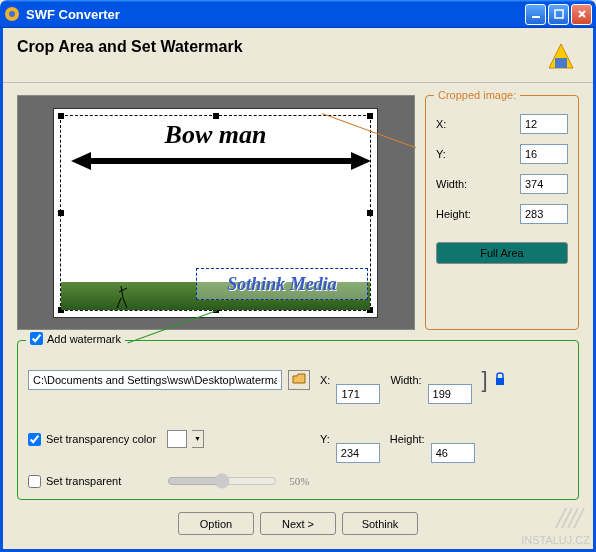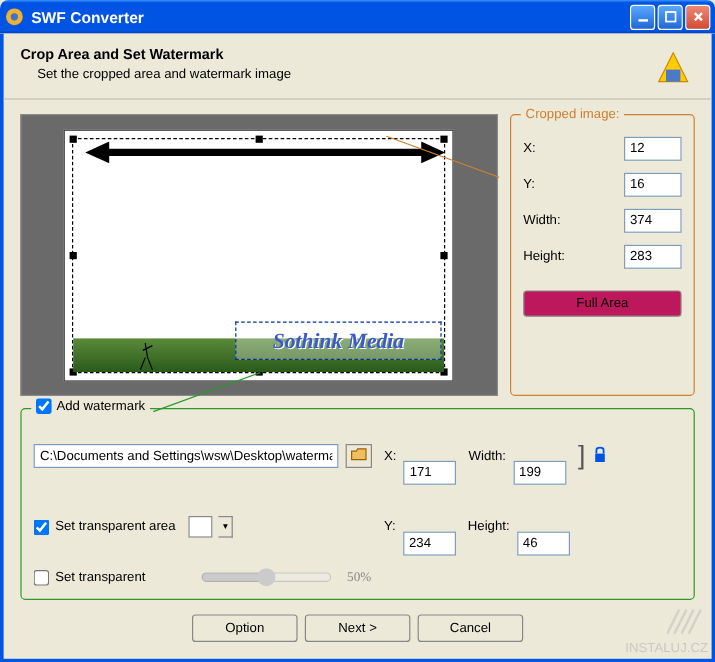--- a/index.html
+++ b/index.html
@@ -10,21 +10,21 @@
 .titlebar-title { color: #fff; font-weight: bold; font-size: 13px; flex: 1; }
 .titlebar-btns { display: flex; gap: 2px; }
 .titlebar-btn { width: 21px; height: 21px; border-radius: 3px; display: flex; align-items: center; justify-content: center; border: 1px solid #fff; }
 .btn-min, .btn-max { background: linear-gradient(to bottom, #5aa7ff, #2167d6); color: #fff; }
 .btn-close { background: linear-gradient(to bottom, #ee8877, #d44a2f); color: #fff; }
 
 .window-body { border: 3px solid #0054e3; border-top: none; height: 524px; background: #ece9d8; padding: 0; }
 
 .header { padding: 10px 14px 8px 14px; display: flex; align-items: flex-start; border-bottom: 1px solid #c0c0b0; }
 .header-text { flex: 1; }
-.header-title { font-weight: bold; font-size: 12px; margin-bottom: 4px; }
+.header-title { font-weight: bold; font-size: 16px; margin-bottom: 4px; }
 .header-sub { font-size: 11px; padding-left: 14px; }
 .header-icon { width: 36px; height: 36px; }
 
 .main { padding: 12px 14px 6px 14px; }
 
 .top-section { display: flex; gap: 10px; margin-bottom: 10px; position: relative; }
 .preview { width: 398px; height: 235px; background: #6a6a6a; border: 1px solid #888; position: relative; }
 .canvas { position: absolute; left: 35px; top: 12px; width: 325px; height: 210px; background: #fff; border: 1px solid #333; }
 .canvas-inner { position: absolute; left: 6px; top: 6px; right: 6px; bottom: 6px; border: 1px dashed #000; }
 .handle { position: absolute; width: 6px; height: 6px; background: #000; }
@@ -36,21 +36,21 @@
 .arrow { height: 18px; margin: 2px 10px; }
 .ground { position: absolute; bottom: 0; left: 0; right: 0; height: 28px; background: linear-gradient(to bottom, #5a8a3a, #2a5a1a); }
 .watermark-box { position: absolute; left: 135px; bottom: 10px; width: 172px; height: 32px; border: 1px dashed #003399; background: rgba(255,255,255,0.3); display: flex; align-items: center; justify-content: center; }
 .watermark-text { font-family: serif; font-weight: bold; font-style: italic; font-size: 18px; color: #3a5ac8; text-shadow: 1px 1px 0 #fff; }
 
 .crop-panel { flex: 1; border: 1px solid #d08030; border-radius: 4px; padding: 8px 10px; position: relative; }
 .crop-panel-title { position: absolute; top: -7px; left: 8px; background: #ece9d8; padding: 0 4px; color: #d08030; }
 .field-row { display: flex; align-items: center; justify-content: space-between; margin: 10px 0; }
 .field-row label { }
 .field-row input { width: 48px; height: 20px; border: 1px solid #7f9db9; padding: 0 4px; text-align: left; background: #fff; }
-.full-area-btn { width: 100%; height: 22px; margin-top: 8px; background: #be185d; border: 1px solid #888; border-radius: 3px; }
+.full-area-btn { width: 100%; height: 22px; margin-top: 8px; background: #0f766e; border: 1px solid #888; border-radius: 3px; }
 
 .connector-orange { position: absolute; border-top: 1px solid #d08030; }
 .conn1 { left: 305px; top: 18px; width: 100px; transform: rotate(20deg); transform-origin: left; }
 .connector-green { position: absolute; border-top: 1px solid #2a9a2a; }
 .conn2 { left: 200px; top: 215px; width: 95px; transform: rotate(160deg); transform-origin: left; }
 
 .wm-group { border: 1px solid #2a9a2a; border-radius: 4px; padding: 8px 10px 10px 10px; position: relative; margin-top: 6px; }
 .wm-legend { position: absolute; top: -9px; left: 8px; background: #ece9d8; padding: 0 4px; display: flex; align-items: center; gap: 4px; }
 .wm-legend input[type=checkbox] { width: 13px; height: 13px; }
 
@@ -65,21 +65,21 @@
 .chk { display: flex; align-items: center; gap: 5px; }
 .chk input[type=checkbox] { width: 13px; height: 13px; }
 .color-swatch { width: 20px; height: 18px; border: 1px solid #888; background: #fff; margin-left: 6px; }
 .color-dd { width: 12px; height: 18px; border: 1px solid #888; border-left: none; background: #ece9d8; font-size: 8px; text-align: center; line-height: 16px; }
 
 .wm-row3 { display: flex; align-items: center; gap: 6px; margin-top: 10px; }
 .slider { width: 110px; margin-left: 40px; accent-color: #888; }
 .pct { color: #888; margin-left: 6px; font-family: Liberation Serif, serif; }
 
 .bottom-btns { display: flex; gap: 6px; justify-content: center; padding-top: 12px; }
-.dlg-btn { width: 88px; height: 23px; border: 1px solid #888; background: #ece9d8; border-radius: 3px; }
+.dlg-btn { width: 76px; height: 23px; border: 1px solid #888; background: #ece9d8; border-radius: 3px; }
 
 .corner-logo { position: absolute; right: 6px; bottom: 6px; color: #bbb; font-size: 9px; text-align: right; opacity: 0.7; }
 </style>
 </head>
 <body>
 
 <div class="titlebar">
   <span class="titlebar-icon">
     <svg viewBox="0 0 16 16">
         <circle cx="8" cy="8" r="7" fill="#f0b030"></circle>
@@ -104,21 +104,20 @@
         </svg>
       </div>
   </div>
 </div>
 
 <div class="window-body">
 
   <div class="header">
     <div class="header-text">
       <div class="header-title">Crop Area and Set Watermark</div>
-      <div class="header-sub">Set the cropped area and watermark image</div>
     </div>
     <span class="header-icon">
       <svg viewBox="0 0 36 36">
           <path d="M6 30 L18 6 L30 30 Z" fill="#ffcc00" stroke="#cc8800"></path>
           <rect x="12" y="20" width="12" height="10" fill="#4a7ac8"></rect>
         </svg>
     </span>
   </div>
 
   <div class="main">
@@ -127,20 +126,21 @@
         <div class="canvas">
           <div class="canvas-inner">
             <div class="handle h-tl"></div>
             <div class="handle h-tm"></div>
             <div class="handle h-tr"></div>
             <div class="handle h-ml"></div>
             <div class="handle h-mr"></div>
             <div class="handle h-bl"></div>
             <div class="handle h-bm"></div>
             <div class="handle h-br"></div>
+            <div class="bowman-text">Bow man</div>
             <svg class="arrow" viewBox="0 0 300 18">
                 <path d="M0 9 L20 0 L20 6 L280 6 L280 0 L300 9 L280 18 L280 12 L20 12 L20 18 Z" fill="#000"></path>
               </svg>
             <div class="ground">
               <svg width="100%" height="28">
                   <path d="M60 4 L62 16 M58 10 L66 6 M60 16 L56 26 M62 16 L66 26" stroke="#000" stroke-width="1" fill="none"></path>
                 </svg>
             </div>
             <div class="watermark-box">
               <span class="watermark-text">Sothink Media</span>
@@ -199,21 +199,21 @@
           <svg width="12" height="14">
               <rect x="2" y="6" width="8" height="7" fill="#0054e3"></rect>
               <path d="M3 6 L3 3 Q3 1 6 1 Q9 1 9 3 L9 6" fill="none" stroke="#0054e3" stroke-width="1.5"></path>
             </svg>
         </span>
       </div>
 
       <div class="wm-row2">
         <div class="chk" style="width:254px;">
           <input type="checkbox" checked="" style="">
-          <span>Set transparent area</span>
+          <span>Set transparency color</span>
           <div class="color-swatch"></div>
           <div class="color-dd">▾</div>
         </div>
         <span style="width:22px;"></span>
         <span class="xy-label">Y:</span>
         <input class="xy-input" value="234" style="">
         <span class="xy-label">Height:</span>
         <input class="xy-input" value="46" style="">
       </div>
 
@@ -223,21 +223,21 @@
           <span>Set transparent</span>
         </div>
         <input type="range" class="slider" min="0" max="100" value="50" disabled="" style="">
         <span class="pct">50%</span>
       </div>
     </div>
 
     <div class="bottom-btns">
       <button class="dlg-btn">Option</button>
       <button class="dlg-btn">Next &gt;</button>
-      <button class="dlg-btn">Cancel</button>
+      <button class="dlg-btn">Sothink</button>
     </div>
   </div>
 
   <div class="corner-logo">
     <svg width="38" height="30" style="opacity:.5">
         <path d="M4 26 L14 6 M10 26 L20 6 M16 26 L26 6 M22 26 L32 6" stroke="#aaa" stroke-width="2"></path>
       </svg>
     <div>INSTALUJ.CZ</div>
   </div>
 </div>

